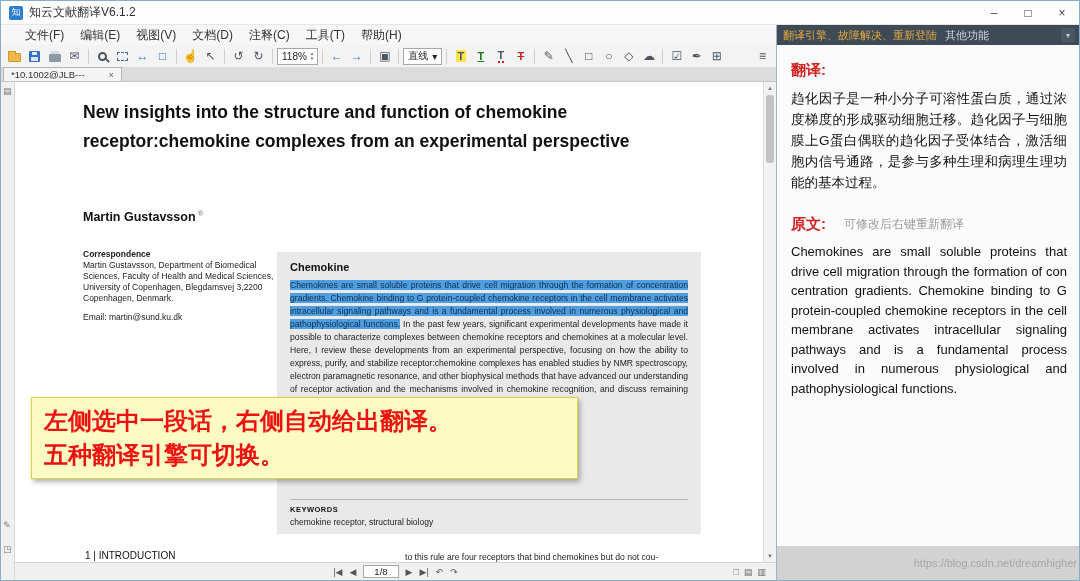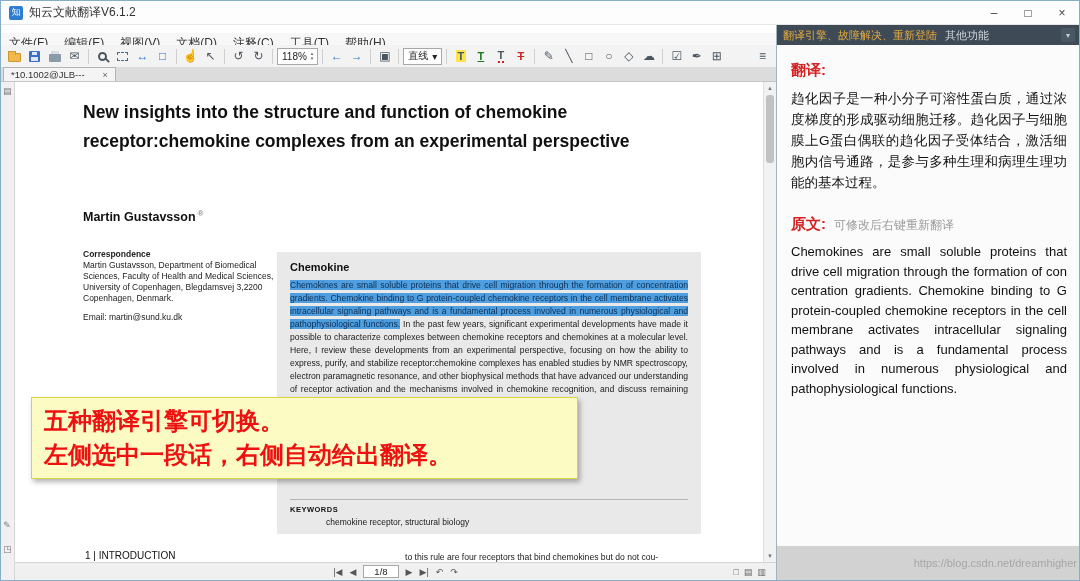--- a/index.html
+++ b/index.html
@@ -16,21 +16,21 @@
               color: #fff; font-size: 9px; display: flex; align-items: center;
               justify-content: center; border-radius: 2px; }
   .title-text { font-size: 12px; color: #333; }
   .win-btns { margin-left: auto; display: flex; height: 100%; }
   .win-btn { width: 34px; height: 100%; display: flex; align-items: center;
              justify-content: center; font-size: 12px; color: #444; }
 
   
   .menubar { position: absolute; top: 24px; left: 0; width: 775px; height: 20px;
              background: #f7f7f7; display: flex; align-items: center;
-             padding-left: 0; font-size: 12px; color: #333; margin-top: 8px; }
+             padding-left: 16px; font-size: 12px; color: #333; }
   .menu-item { padding: 0 8px; height: 100%; display: flex; align-items: center; }
 
   
   .toolbar { position: absolute; top: 44px; left: 0; width: 775px; height: 23px;
              background: #f3f3f3; border-bottom: 1px solid #dcdcdc;
              display: flex; align-items: center; padding: 0 4px; gap: 1px; }
   .tbtn { min-width: 19px; height: 19px; display: flex; align-items: center;
           justify-content: center; font-size: 12px; color: #4a5560; border-radius: 2px; }
   .tsep { width: 1px; height: 15px; background: #cfcfcf; margin: 0 3px; }
   .tcombo { height: 17px; background: #fff; border: 1px solid #a8a8a8;
@@ -56,21 +56,21 @@
   .i-zoom::after { content: ""; position: absolute; width: 6px; height: 2px; background: #4a5560;
                    transform: rotate(45deg); right: -5px; bottom: -2px; }
   .i-marquee { width: 11px; height: 9px; border: 1px dashed #4a6a90; }
 
   
   .tabbar { position: absolute; top: 67px; left: 0; width: 775px; height: 14px;
             background: #dcdcdc; border-bottom: 1px solid #c6c6c6;
             display: flex; align-items: flex-end; }
   .tab { height: 14px; background: #f4f4f4; border: 1px solid #b4b4b4; border-bottom: none;
          display: flex; align-items: center; font-size: 9.5px; padding: 0 7px;
-         margin-left: 2px; color: #333; gap: 18px; }
+         margin-left: 2px; color: #333; gap: 24px; }
   .tab-close { font-size: 9px; color: #666; }
 
   
   .sidebar { position: absolute; left: 0; top: 81px; width: 14px; bottom: 0;
              background: #f0f0f0; border-right: 1px solid #d8d8d8;
              display: flex; flex-direction: column; align-items: center;
              padding-top: 4px; font-size: 9px; color: #777; }
   .sb-bottom { margin-top: auto; display: flex; flex-direction: column; gap: 14px; margin-bottom: 26px; }
 
   
@@ -85,21 +85,21 @@
   .leftcol .blk { margin-bottom: 10px; }
   .leftcol .b { font-weight: bold; }
   .abs-box { left: 262px; top: 170px; width: 424px; height: 282px; background: #e9e9e9;
              padding: 9px 13px; }
   .abs-title { font-size: 11px; font-weight: bold; color: #101010; margin-bottom: 6px; }
   .abs-text { font-size: 8.6px; line-height: 13px; text-align: justify; color: #1a1a1a; }
   .hl { background: #4f9fe0; color: #0b2d52; }
   .kw { position: absolute; left: 13px; right: 13px; bottom: 7px; border-top: 1px solid #b5b5b5;
         padding-top: 5px; }
   .kw-label { font-size: 7.5px; font-weight: bold; letter-spacing: .5px; color: #101010; }
-  .kw-text { font-size: 8.5px; margin-top: 3px; color: #1a1a1a; margin-left: 36px; }
+  .kw-text { font-size: 8.5px; margin-top: 3px; color: #1a1a1a; }
   .overlay { left: 16px; top: 315px; width: 547px; height: 82px; background: #fbfbc3;
              border: 1px solid #d8d443; box-shadow: 2px 3px 5px rgba(0,0,0,.3);
              padding: 6px 12px; display: flex; flex-direction: column; justify-content: center; }
   .overlay-line { font-size: 24px; font-weight: bold; color: #ee1111; line-height: 34px; white-space: nowrap; }
   .section-h { left: 70px; top: 468px; font-size: 10px; font-weight: normal; color: #101010; }
   .col-frag { left: 390px; top: 470px; width: 312px; font-size: 8.6px; color: #1a1a1a; }
 
   
   .vscroll { position: absolute; left: 762px; top: 81px; width: 13px; bottom: 18px;
              background: #f2f2f2; border-left: 1px solid #ddd; }
@@ -124,21 +124,21 @@
   .rheader { height: 20px; background: #3e4b57; display: flex; align-items: center;
              padding: 0 6px; font-size: 11px; }
   .rh-main { color: #e5a93f; }
   .rh-sub { color: #cfd6dc; margin-left: 8px; }
   .rh-caret { margin-left: auto; color: #c4cdd5; font-size: 8px; background: #4a5864;
               width: 14px; height: 14px; display: flex; align-items: center;
               justify-content: center; border-radius: 2px; }
   .rbody { padding: 16px 14px 0 14px; }
   .rlabel { color: #d42222; font-weight: bold; font-size: 15px; }
   .rtrans { margin-top: 8px; font-size: 13.5px; line-height: 21px; text-align: justify; color: #111; }
-  .rorig-row { margin-top: 22px; display: flex; align-items: flex-end; gap: 8px; }
+  .rorig-row { margin-top: 22px; display: flex; align-items: center; gap: 18px; }
   .rhint { color: #9a9a9a; font-size: 12px; }
   .rorig { margin-top: 8px; font-size: 13px; line-height: 19.5px; text-align: justify; color: #111; }
   .rfooter { position: absolute; left: 0; right: 0; bottom: 0; height: 34px; background: #d2d2d2;
              display: flex; align-items: center; justify-content: flex-end; padding-right: 4px; }
   .wm { color: #a6a6a6; font-size: 11px; }
 </style>
 </head>
 <body>
 
 <div class="app">
@@ -304,22 +304,22 @@
       <div class="abs-text">
         <span class="hl">Chemokines are small soluble proteins that drive cell migration through the formation of concentration gradients. Chemokine binding to G protein-coupled chemokine receptors in the cell membrane activates intracellular signaling pathways and is a fundamental process involved in numerous physiological and pathophysiological functions.</span>
         <span>In the past few years, significant experimental developments have made it possible to characterize complexes between chemokine receptors and chemokines at a molecular level. Here, I review these developments from an experimental perspective, focusing on how the ability to express, purify, and stabilize receptor:chemokine complexes has enabled studies by NMR spectroscopy, electron paramagnetic resonance, and other biophysical methods that have advanced our understanding of receptor activation and the mechanisms involved in chemokine recognition, and discuss remaining questions and challenges as well as further development of the field.</span>
       </div>
       <div class="kw">
         <div class="kw-label">KEYWORDS</div>
         <div class="kw-text">chemokine receptor, structural biology</div>
       </div>
     </div>
     <div class="overlay">
+      <div class="overlay-line">左侧选中一段话，右侧自动给出翻译。</div>
       <div class="overlay-line">五种翻译引擎可切换。</div>
-      <div class="overlay-line">左侧选中一段话，右侧自动给出翻译。</div>
     </div>
     <div class="section-h">1 | INTRODUCTION</div>
     <div class="col-frag">to this rule are four receptors that bind chemokines but do not cou-</div>
   </div>
 
   <div class="vscroll">
     <div class="vs-arrow vs-up">▲</div>
     <div class="vs-thumb"></div>
     <div class="vs-arrow vs-down">▼</div>
   </div>

